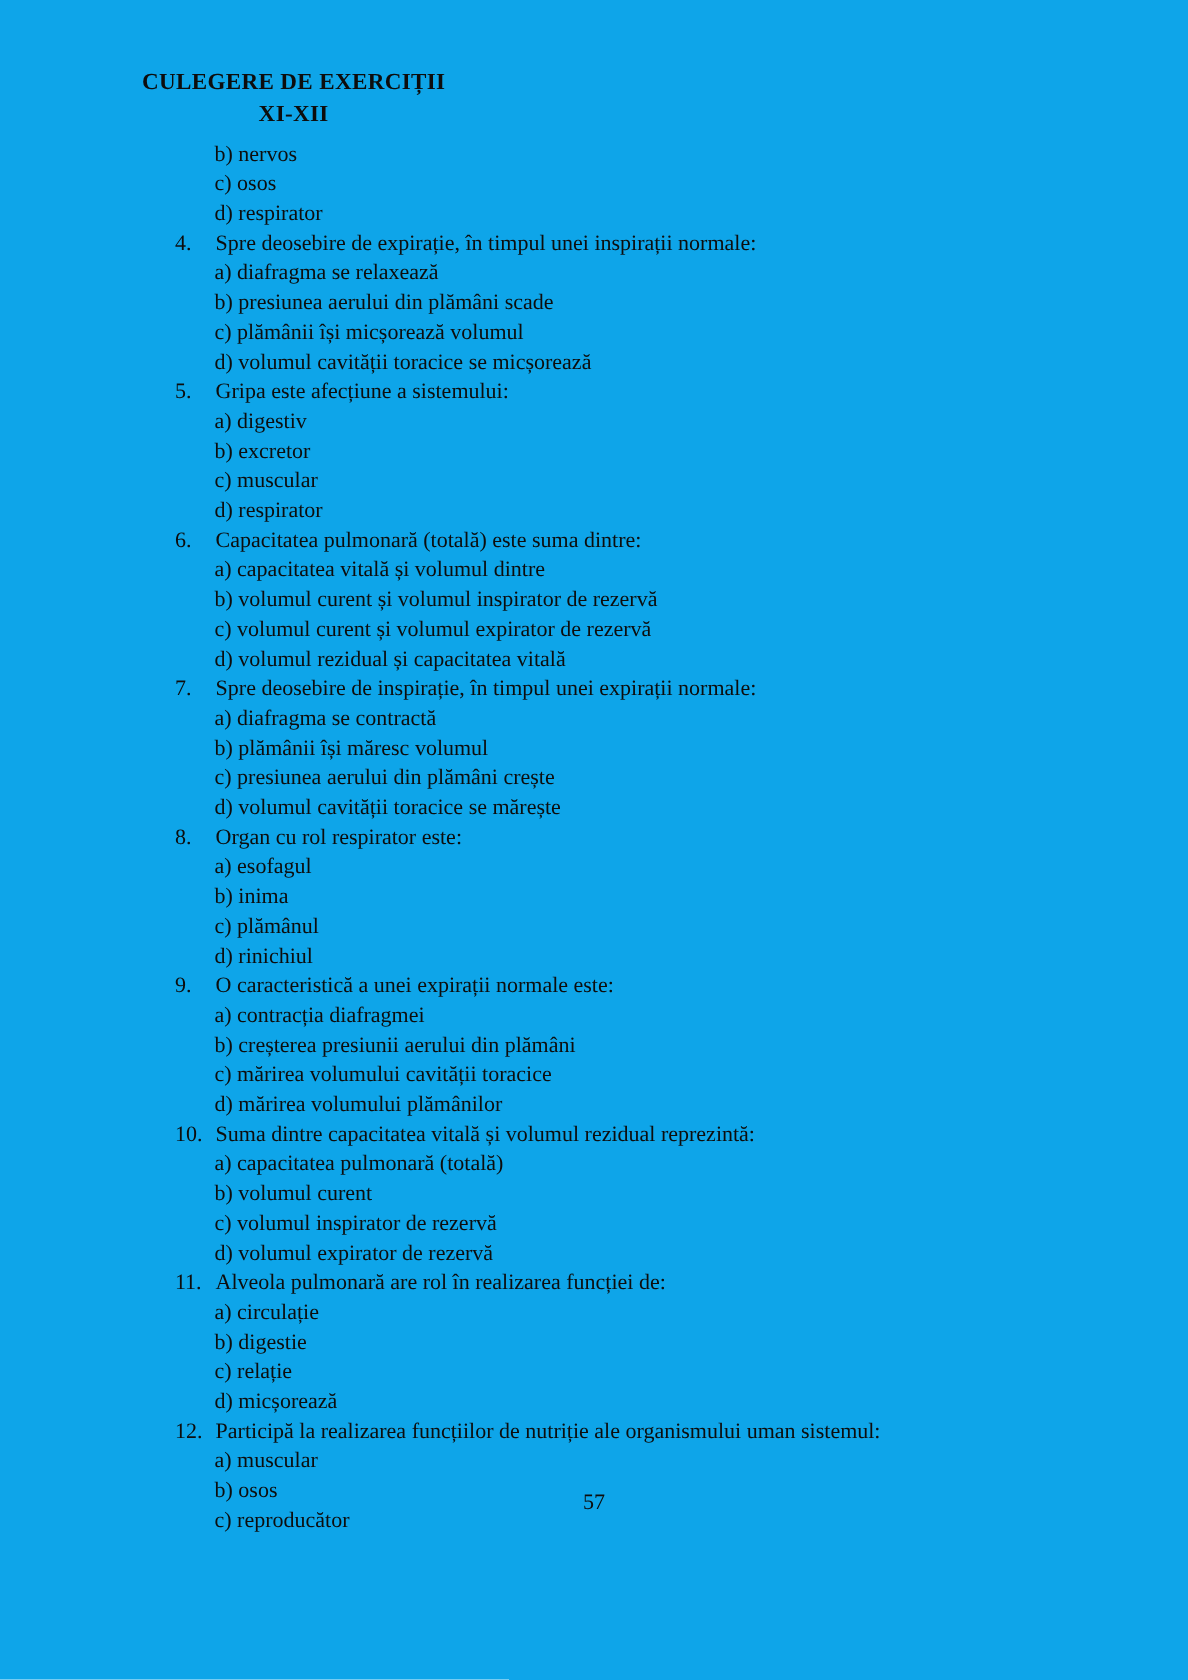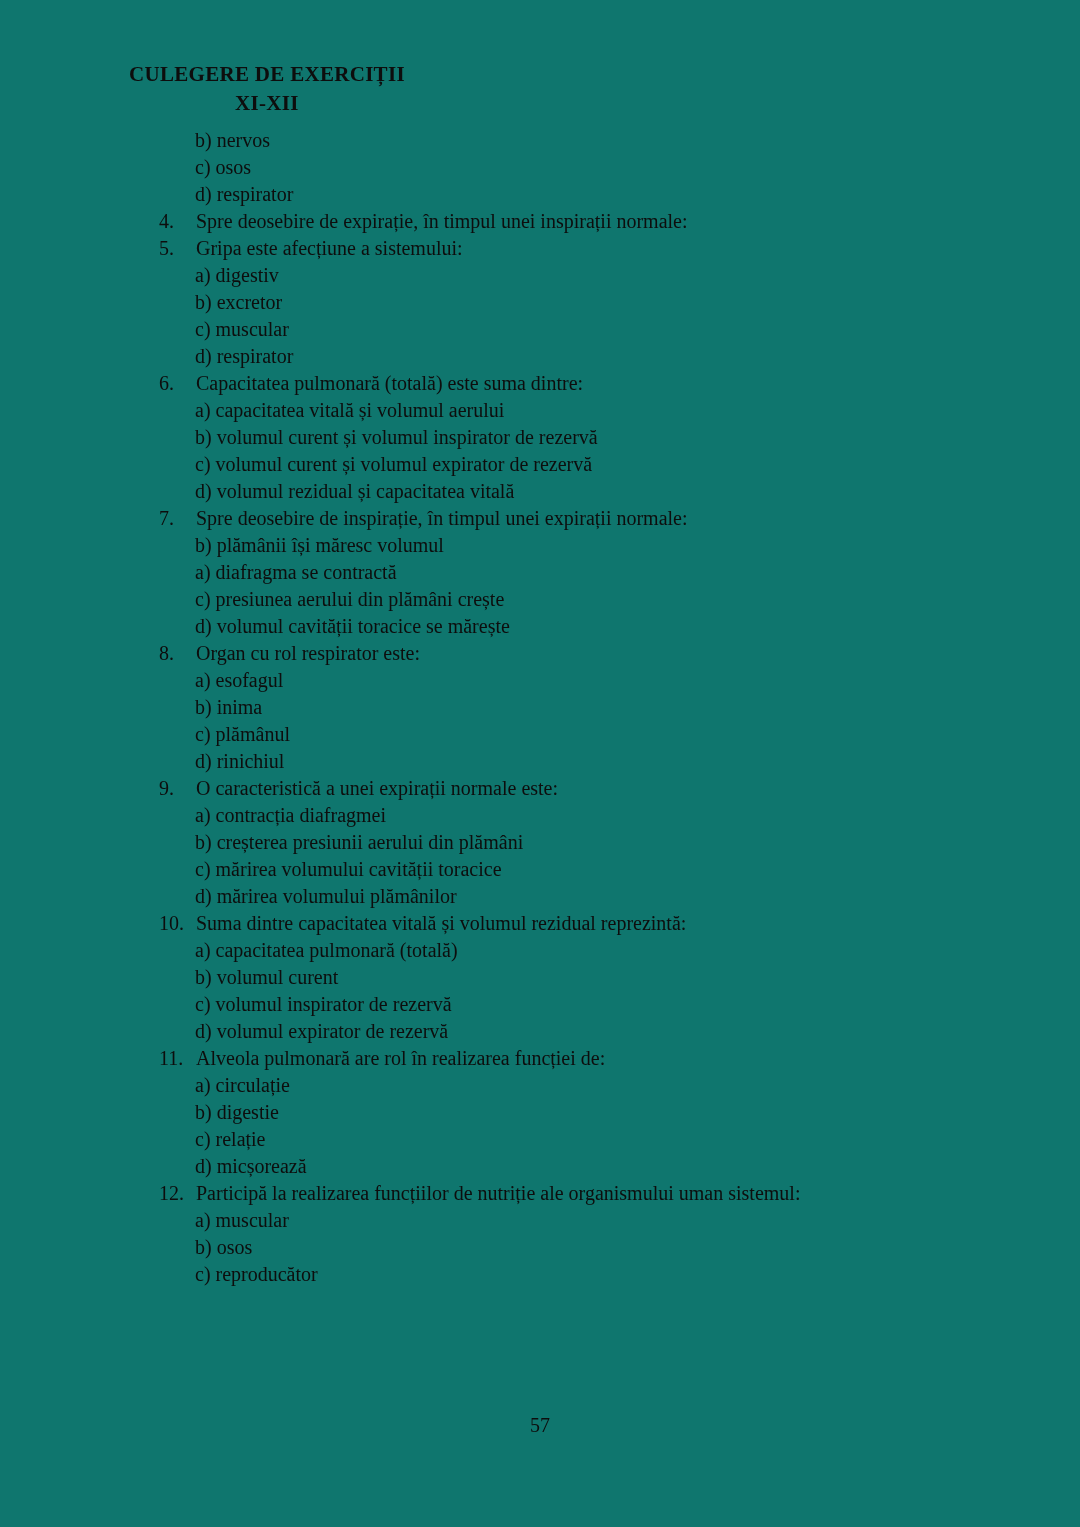--- a/index.html
+++ b/index.html
@@ -4,21 +4,21 @@
 <style>
   html, body {
     margin: 0;
     padding: 0;
     background: #ffffff;
   }
   .page {
     position: relative;
     width: 1080px;
     height: 1527px;
-    background: #0f766e;
+    background: #0ea5e9;
     font-family: "Liberation Serif", serif;
     color: #0d0d0d;
     overflow: hidden;
   }
   .header-left {
     position: absolute;
     left: 129px;
     top: 60px;
     font-weight: bold;
     font-size: 21px;
@@ -58,21 +58,21 @@
     width: 37px;
     margin-left: 159px;
   }
   .q-text {
     flex: 1 1 auto;
     white-space: nowrap;
   }
   .footer-page {
     position: absolute;
     left: 0;
-    top: 1412px;
+    top: 1353px;
     width: 1080px;
     text-align: center;
     font-size: 20px;
     line-height: 27px;
   }
 </style>
 </head>
 <body>
 
 <div class="page">
@@ -88,53 +88,59 @@
         <div class="option cont-option">b) nervos</div>
         <div class="option cont-option">c) osos</div>
         <div class="option cont-option">d) respirator</div>
       </div>
     <div id="question-list">
         <div class="question">
     <div class="q-line">
       <span class="q-num">4.</span>
       <span class="q-text">Spre deosebire de expirație, în timpul unei inspirații normale:</span>
     </div>
+    <div class="q-options">
+            <div class="option">a) diafragma se relaxează</div>
+            <div class="option">b) presiunea aerului din plămâni scade</div>
+            <div class="option">c) plămânii își micșorează volumul</div>
+            <div class="option">d) volumul cavității toracice se micșorează</div>
+          </div>
   </div>
         <div class="question">
     <div class="q-line">
       <span class="q-num">5.</span>
       <span class="q-text">Gripa este afecțiune a sistemului:</span>
     </div>
     <div class="q-options">
             <div class="option">a) digestiv</div>
             <div class="option">b) excretor</div>
             <div class="option">c) muscular</div>
             <div class="option">d) respirator</div>
           </div>
   </div>
         <div class="question">
     <div class="q-line">
       <span class="q-num">6.</span>
       <span class="q-text">Capacitatea pulmonară (totală) este suma dintre:</span>
     </div>
     <div class="q-options">
-            <div class="option">a) capacitatea vitală și volumul aerului</div>
+            <div class="option">a) capacitatea vitală și volumul dintre</div>
             <div class="option">b) volumul curent și volumul inspirator de rezervă</div>
             <div class="option">c) volumul curent și volumul expirator de rezervă</div>
             <div class="option">d) volumul rezidual și capacitatea vitală</div>
           </div>
   </div>
         <div class="question">
     <div class="q-line">
       <span class="q-num">7.</span>
       <span class="q-text">Spre deosebire de inspirație, în timpul unei expirații normale:</span>
     </div>
     <div class="q-options">
+            <div class="option">a) diafragma se contractă</div>
             <div class="option">b) plămânii își măresc volumul</div>
-            <div class="option">a) diafragma se contractă</div>
             <div class="option">c) presiunea aerului din plămâni crește</div>
             <div class="option">d) volumul cavității toracice se mărește</div>
           </div>
   </div>
         <div class="question">
     <div class="q-line">
       <span class="q-num">8.</span>
       <span class="q-text">Organ cu rol respirator este:</span>
     </div>
     <div class="q-options">

